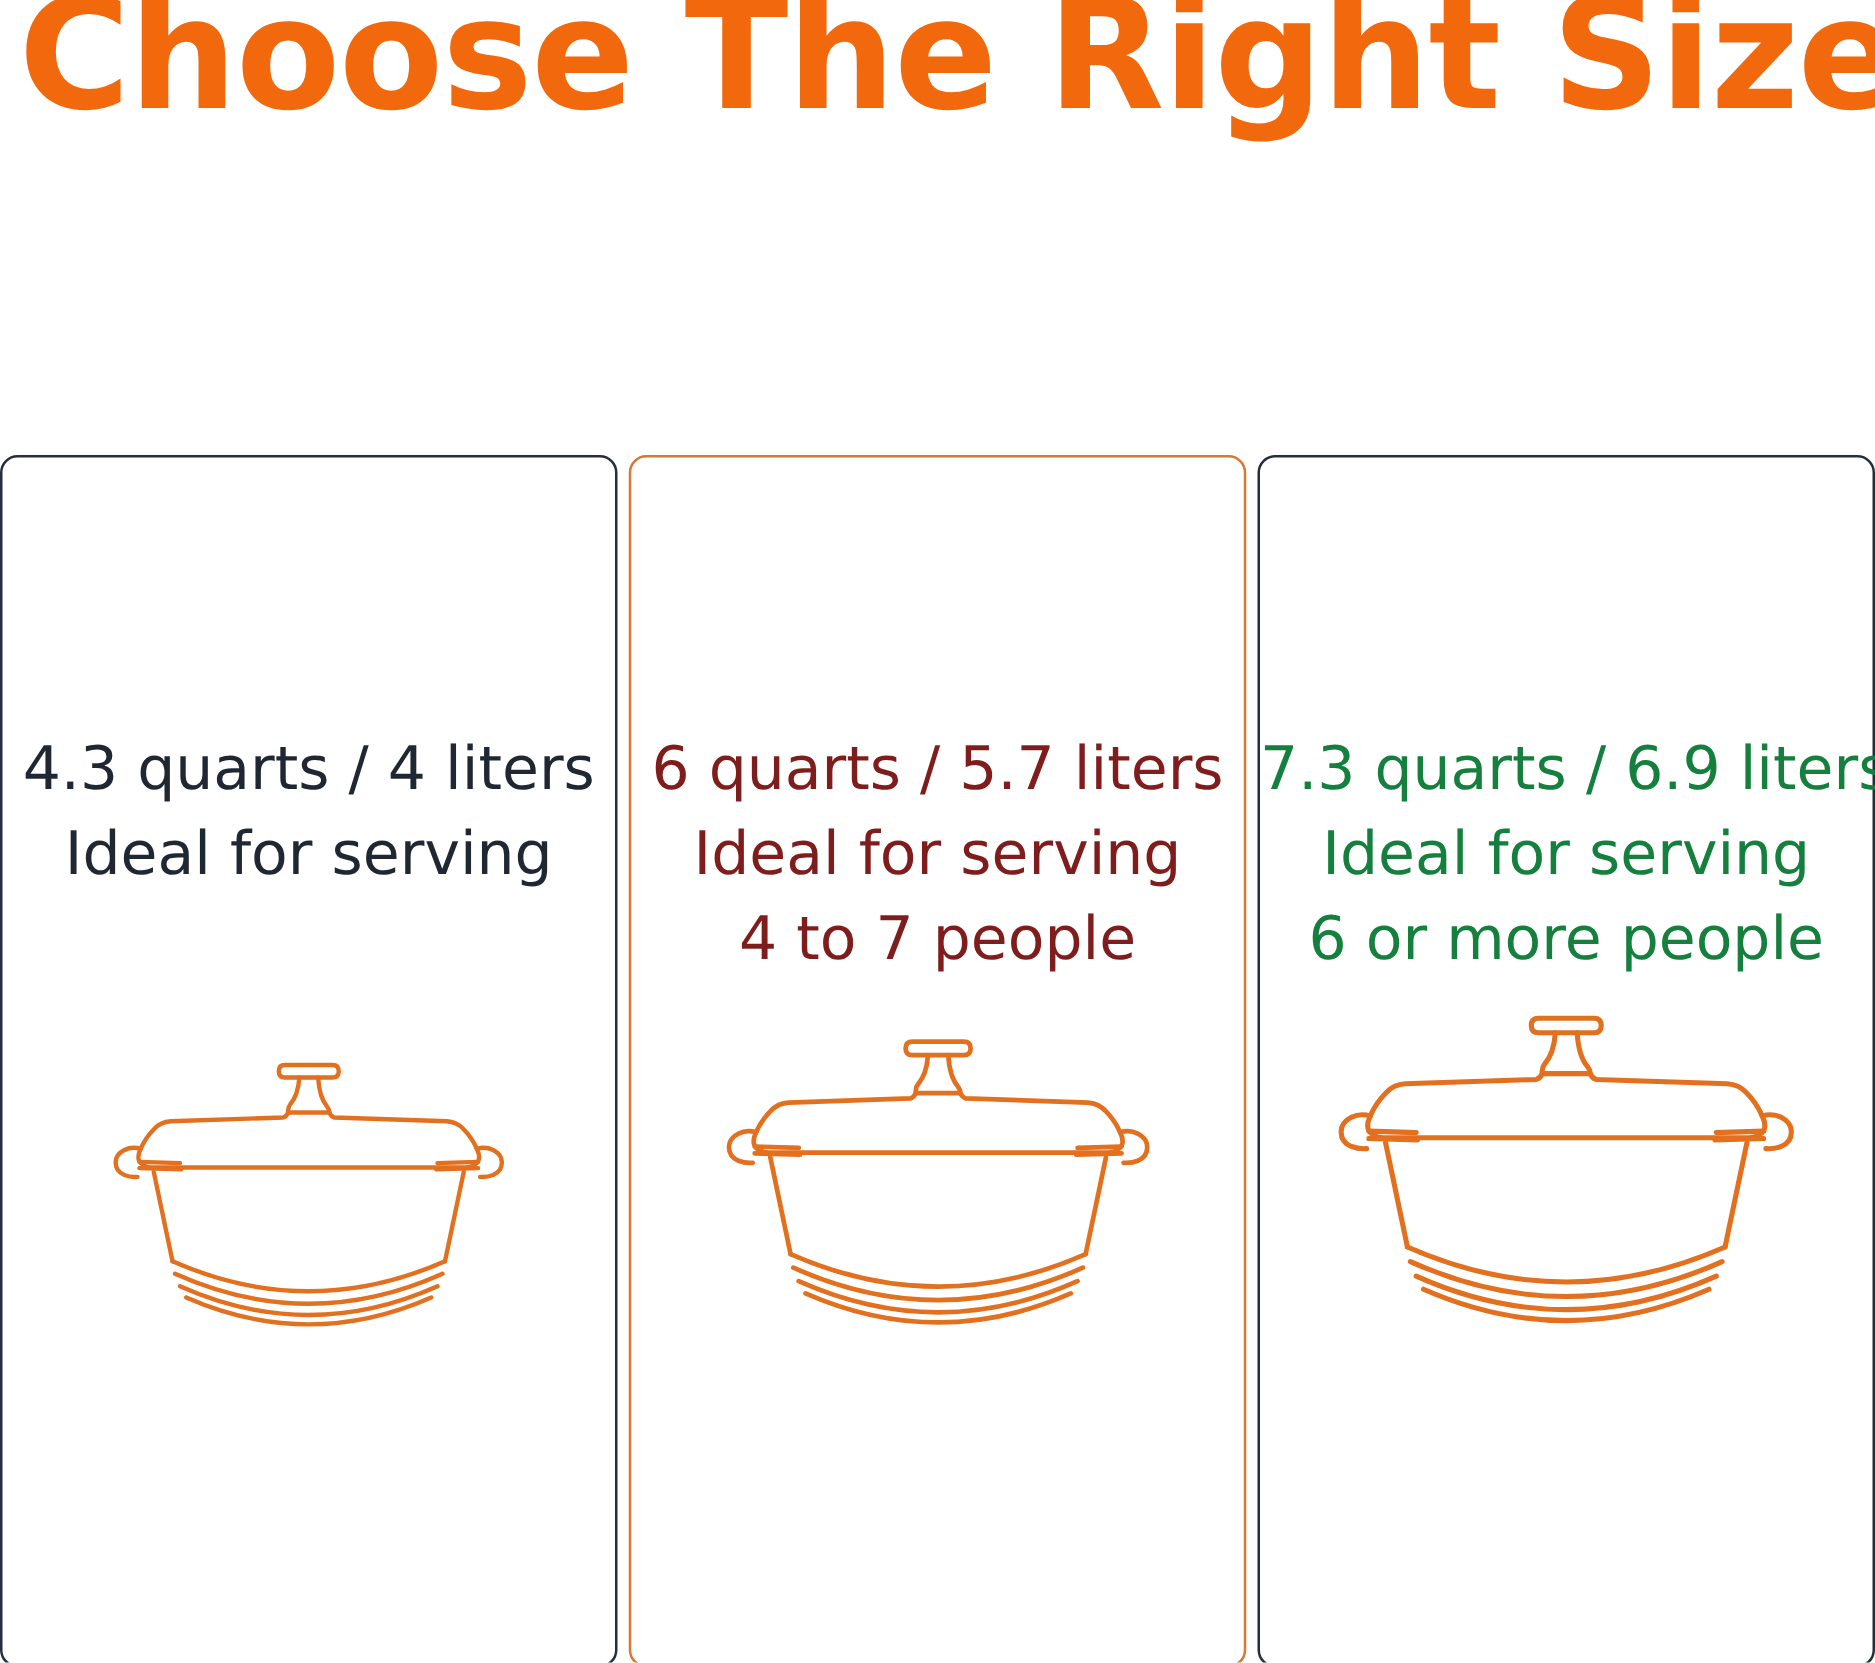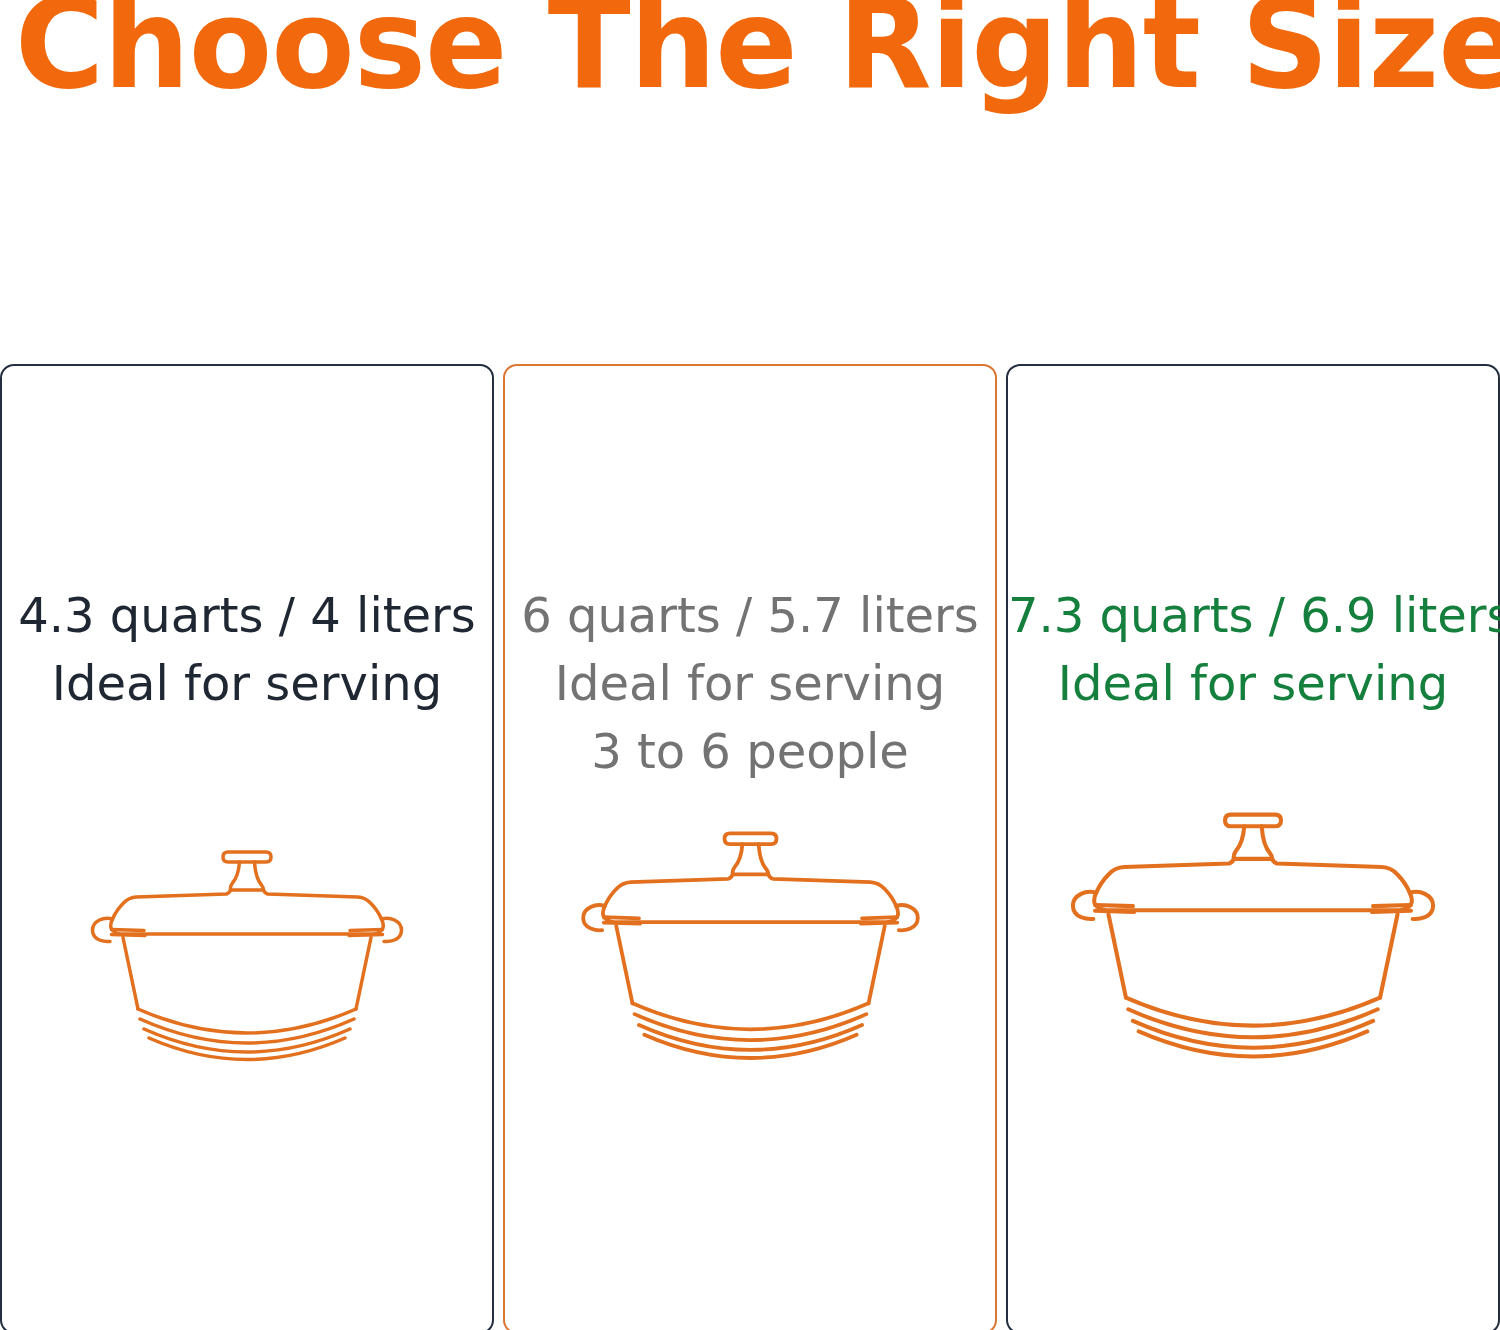--- a/index.html
+++ b/index.html
@@ -119,24 +119,24 @@
           <path d="M108 342 q218 96 436 0"></path>
           <path d="M112 362 q214 96 428 0"></path>
           <path d="M120 382 q206 92 412 0"></path>
           <path d="M130 400 q196 86 392 0"></path>
         </g>
       </svg>
     </div>
   </div>
 
   <div class="size-card selected" style="border-color: rgb(217, 119, 51);">
-    <div class="card-text" style="color: #737373;">
+    <div class="card-text" style="color: #7f1d1d;">
       <span class="ln">6 quarts / 5.7 liters</span>
       <span class="ln">Ideal for serving</span>
-      <span class="ln">3 to 6 people</span>
+      <span class="ln">4 to 7 people</span>
     </div>
     <div class="pot-md">
       <svg class="pot-svg" width="353" height="245" viewBox="0 0 652 452" xmlns="http://www.w3.org/2000/svg" aria-hidden="true">
         <g fill="none" stroke="#E2701E" stroke-width="7" stroke-linecap="round" stroke-linejoin="round">
           <path d="M278 38 q0 -10 10 -10 L364 28 q10 0 10 10 q0 10 -10 10 L288 48 q-10 0 -10 -10 Z"></path>
           <path d="M311 48 q-2 28 -14 42 q-4 5 -4 10 L293 104 L359 104 q0 -5 -4 -10 q-12 -14 -14 -46"></path>
           <path d="M293 104 q-2 6 -8 8 L105 118 q-16 1 -26 12 q-14 14 -22 32"></path>
           <path d="M359 104 q2 6 8 8 L547 118 q16 1 26 12 q14 14 22 32"></path>
           <path d="M57 162 q-6 13 -2 20 q5 9 20 10 L577 192 q15 -1 20 -10 q4 -7 -2 -20"></path>
           <path d="M57 162 q-14 -4 -26 2 q-14 7 -14 20 q0 14 14 20 q10 4 21 3"></path>
@@ -153,20 +153,21 @@
           <path d="M130 400 q196 86 392 0"></path>
         </g>
       </svg>
     </div>
   </div>
 
   <div class="size-card" style="border-color: rgb(35, 47, 62);">
     <div class="card-text" style="color: #15803d;">
       <span class="ln">7.3 quarts / 6.9 liters</span>
       <span class="ln">Ideal for serving</span>
+      <span class="ln">6 or more people</span>
     </div>
     <div class="pot-lg">
       <svg class="pot-svg" width="380" height="264" viewBox="0 0 652 452" xmlns="http://www.w3.org/2000/svg" aria-hidden="true">
         <g fill="none" stroke="#E2701E" stroke-width="7" stroke-linecap="round" stroke-linejoin="round">
           <path d="M278 38 q0 -10 10 -10 L364 28 q10 0 10 10 q0 10 -10 10 L288 48 q-10 0 -10 -10 Z"></path>
           <path d="M311 48 q-2 28 -14 42 q-4 5 -4 10 L293 104 L359 104 q0 -5 -4 -10 q-12 -14 -14 -46"></path>
           <path d="M293 104 q-2 6 -8 8 L105 118 q-16 1 -26 12 q-14 14 -22 32"></path>
           <path d="M359 104 q2 6 8 8 L547 118 q16 1 26 12 q14 14 22 32"></path>
           <path d="M57 162 q-6 13 -2 20 q5 9 20 10 L577 192 q15 -1 20 -10 q4 -7 -2 -20"></path>
           <path d="M57 162 q-14 -4 -26 2 q-14 7 -14 20 q0 14 14 20 q10 4 21 3"></path>

